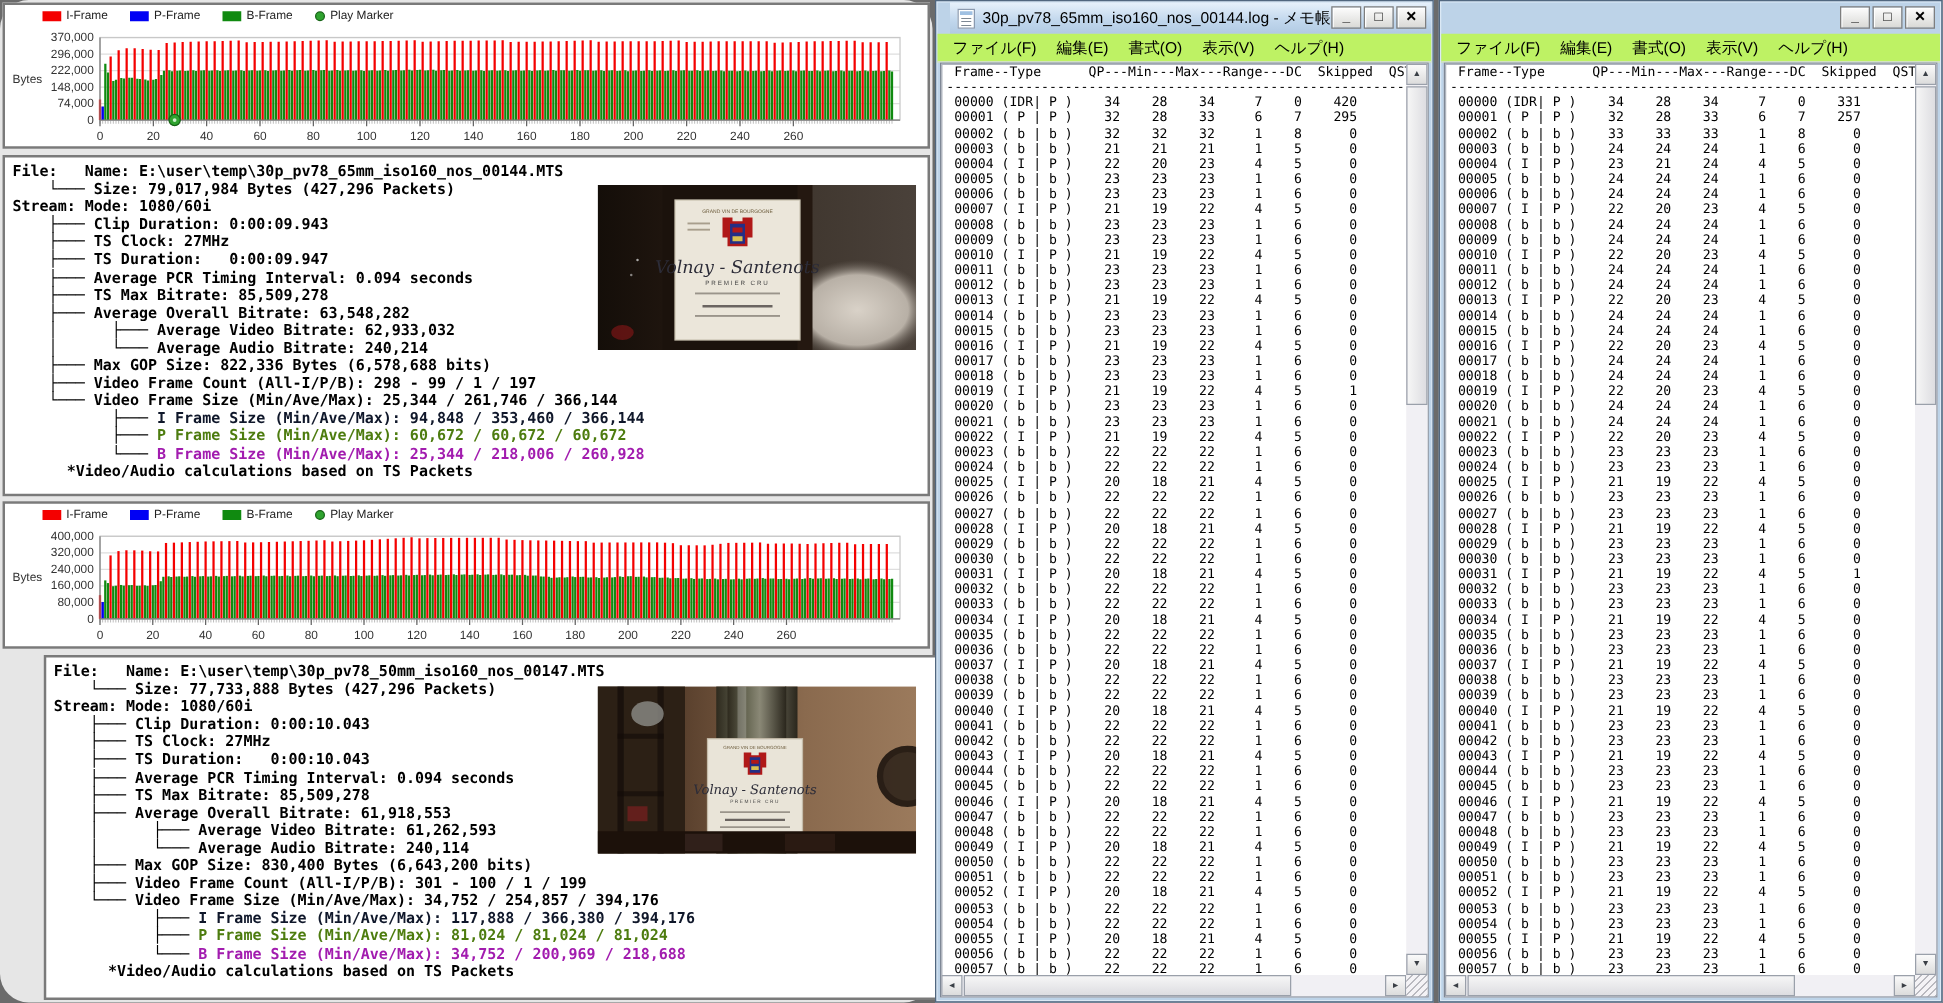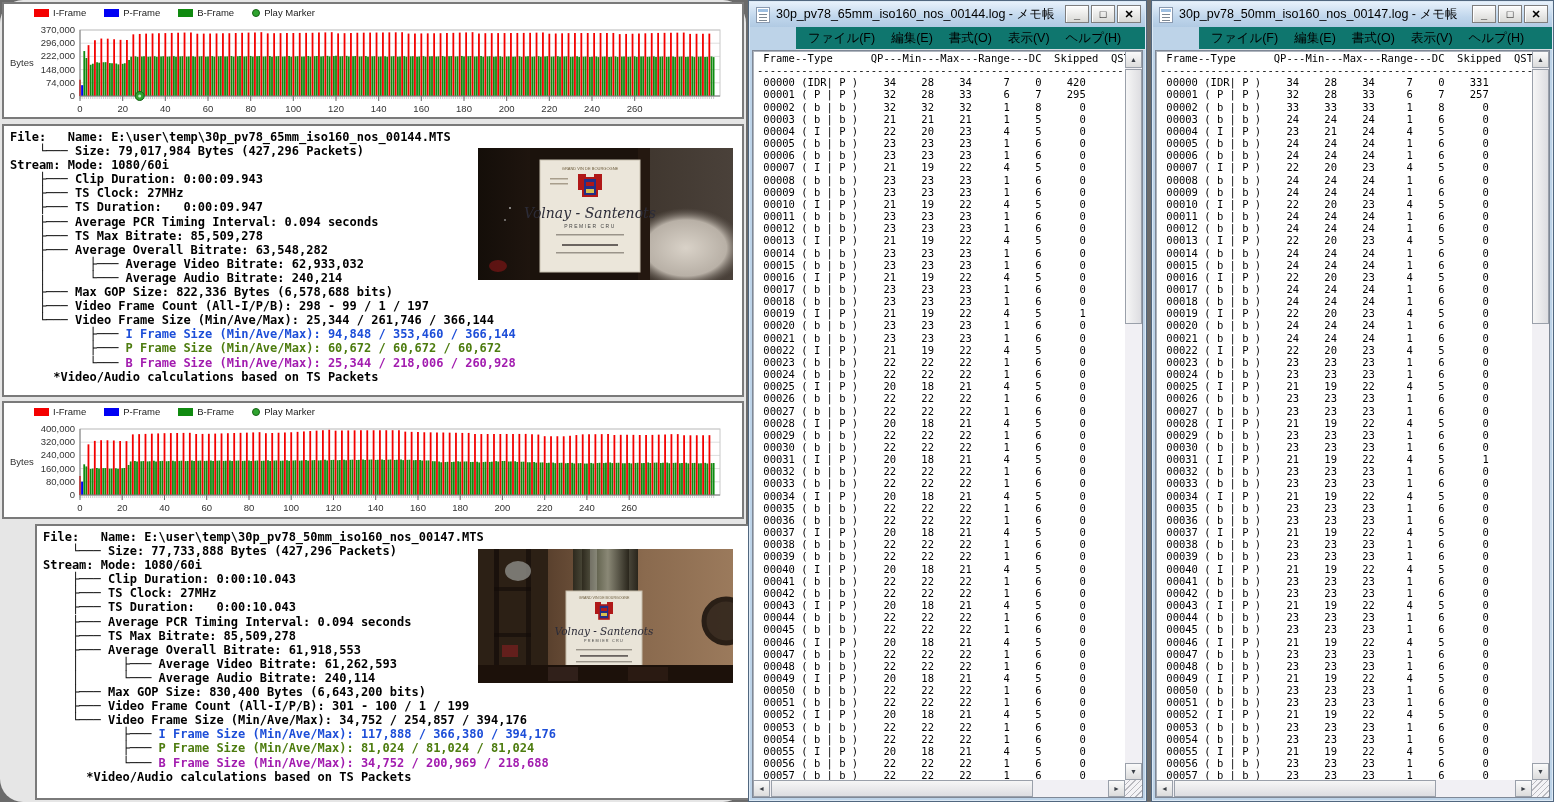--- a/index.html
+++ b/index.html
@@ -16,46 +16,46 @@
             font-size:9.5px; color:#222; align-items:center; }
   .legend .item { display:flex; align-items:center; gap:4px; }
   .sw { width:15px; height:8px; display:inline-block; }
   .pm-dot { width:8px; height:8px; border-radius:50%; background:#2fa32f;
             border:1px solid #156315; display:inline-block; }
   svg text.tk { font-family:"Liberation Sans", sans-serif; font-size:9.5px; fill:#333; }
 
   .info-pre { position:absolute; left:6px; top:4px; right:2px; bottom:2px;
               font-family:"DejaVu Sans Mono", monospace; font-size:12px;
               font-weight:bold; line-height:14.1px; white-space:pre; }
-  .c-k{color:#000}.c-r{color:#1d4ed8}.c-b{color:#4d7c0f}.c-g{color:#a21caf}
+  .c-k{color:#000}.c-r{color:#0f172a}.c-b{color:#4d7c0f}.c-g{color:#a21caf}
 
   .photo { position:absolute; overflow:hidden; }
 
   
   .np { position:absolute; top:0; height:802px; background:#bdd3e8;
         border:1px solid #51677f; box-shadow:inset 0 0 0 1px #dce9f5; }
-  .np-title { position:absolute; left:1px; right:1px; top:1px; height:25px;
+  .np-title { position:absolute; left:11px; right:1px; top:1px; height:25px;
               background:linear-gradient(#e7f1fb,#c0d6ec 60%,#b1cae3);
               display:flex; align-items:center; padding-left:6px; }
   .np-title .t { font-size:12.5px; color:#000; margin-left:6px; white-space:nowrap;
                  overflow:hidden; }
   .doc-ico { width:14px; height:16px; background:#fff; border:1px solid #8a9ab0;
              position:relative; flex:0 0 auto; }
   .doc-ico::before { content:""; position:absolute; left:1px; right:1px; top:1px;
              height:3px; background:#9fc0e2; }
   .doc-ico::after { content:""; position:absolute; left:2px; right:2px; top:6px;
              height:7px; background:repeating-linear-gradient(#7d8894 0 1px,transparent 1px 3px); }
   .cap-btns { position:absolute; right:5px; top:4px; display:flex; gap:2px; }
   .cap-btn { width:24px; height:18px; background:linear-gradient(#fdfdfd,#d9d9d6);
              border:1px solid #7e7e7e; box-shadow:inset 1px 1px 0 #fff;
              font-size:11px; font-weight:bold; color:#000; display:flex;
              align-items:center; justify-content:center; line-height:1; }
   .np-menu { position:absolute; left:1px; right:1px; top:26px; height:23px;
-             background:#0f766e; border-bottom:1px solid #d9dde2; display:flex;
-             align-items:center; padding-left:4px;margin-left:46px; }
+             background:#bef264; border-bottom:1px solid #d9dde2; display:flex;
+             align-items:center; padding-left:4px; }
   .np-menu .mi { font-size:12.5px; color:#000; padding:2px 8px; }
   .np-body { position:absolute; left:3px; right:3px; top:49px; bottom:3px;
              background:#fff; border:1px solid #7f8896;
              box-shadow:inset 1px 1px 0 #aeb4bd; }
   .np-pre { position:absolute; left:4px; top:1px; right:17px; bottom:17px;
             overflow:hidden; font-family:"DejaVu Sans Mono", monospace;
             font-size:10.5px; line-height:12.15px; white-space:pre; color:#000; }
   .sb-v { position:absolute; right:0; top:0; bottom:17px; width:17px; background:#f1f0f4; }
   .sb-h { position:absolute; left:0; right:17px; bottom:0; height:17px; background:#f1f0f4; }
   .sb-btn { position:absolute; width:17px; height:17px;
@@ -1589,24 +1589,20 @@
     <div class="sb-h">
       <span class="sb-btn" style="left:0;top:0;">◄</span>
       <div class="sb-thumb" style="left:18px;top:0;width:262px;height:17px;"></div>
       <span class="sb-btn" style="right:0;top:0;">►</span>
     </div>
     <div class="grip"></div>
   </div>
 </div>
 
 <div class="np" style="left:1151px;width:403px;">
-  <div class="np-title">
-    <span class="doc-ico"></span>
-    <span class="t">30p_pv78_50mm_iso160_nos_00147.log - メモ帳</span>
-  </div>
   <div class="cap-btns">
     <span class="cap-btn">_</span>
     <span class="cap-btn">□</span>
     <span class="cap-btn">✕</span>
   </div>
   <div class="np-menu">
       <span class="mi">ファイル(F)</span>
       <span class="mi">編集(E)</span>
       <span class="mi">書式(O)</span>
       <span class="mi">表示(V)</span>

